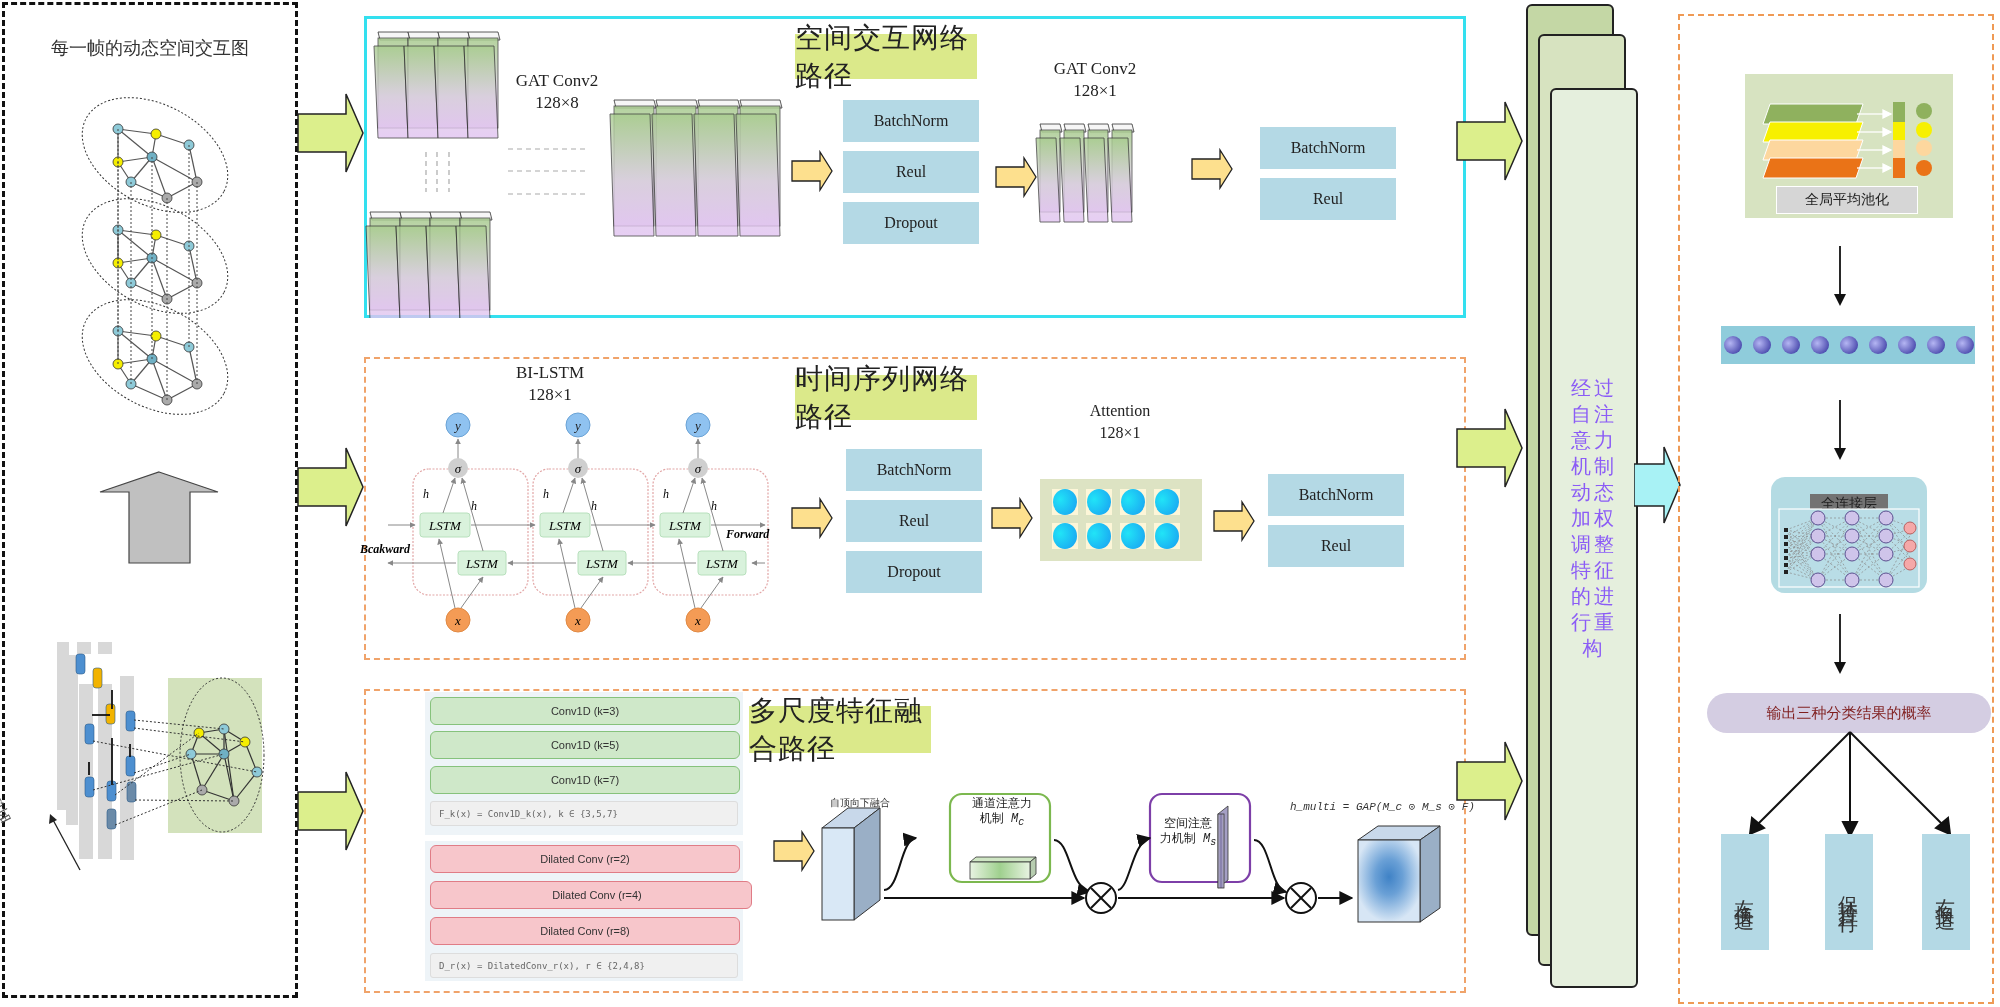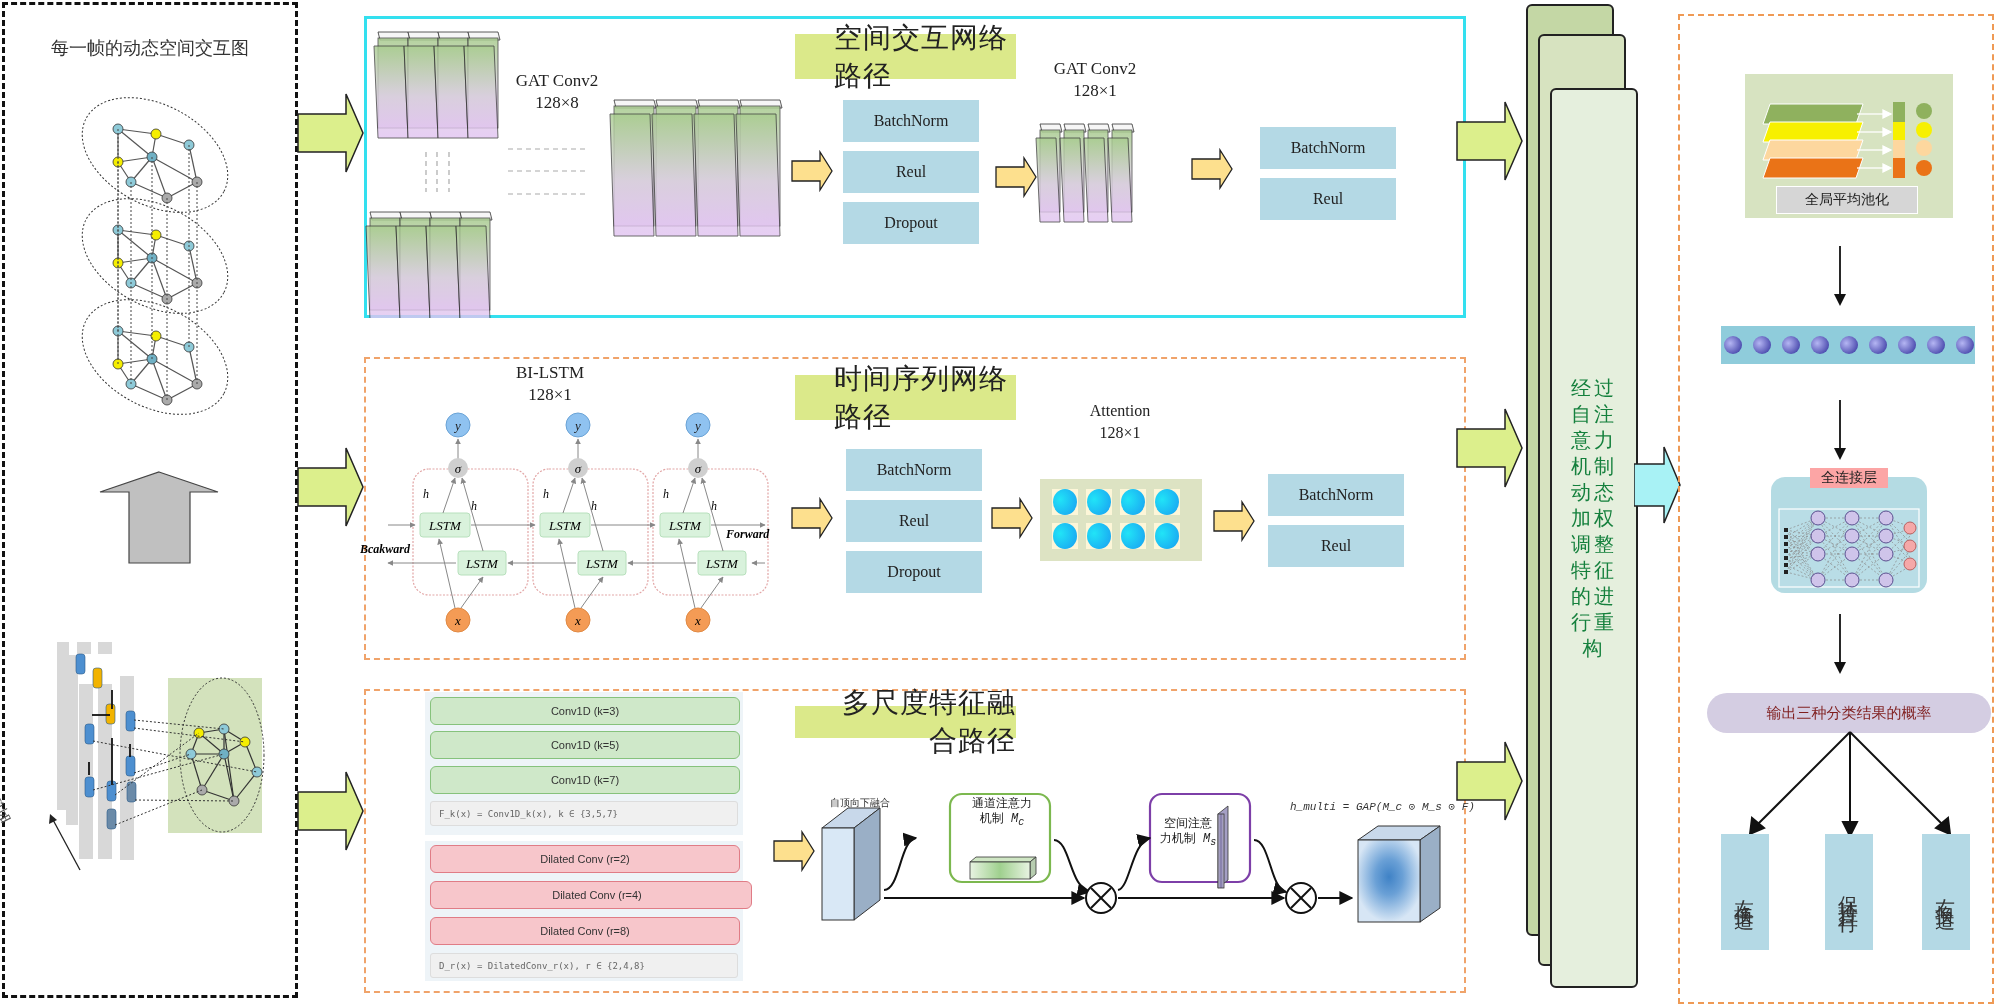--- a/index.html
+++ b/index.html
@@ -7,21 +7,21 @@
   .abs{position:absolute;}
   .serif{font-family:Liberation Mono, monospace;}
   .sans{font-family:"DejaVu Sans","Liberation Sans",sans-serif;}
   .mono{font-family:"DejaVu Sans Mono","Liberation Mono",monospace;}
   
   #left-panel{left:2px;top:2px;width:290px;height:990px;border:3px dashed #111;border-style:dashed;}
   #path-spatial{left:364px;top:16px;width:1102px;height:302px;border:3px solid #33e0ef;box-sizing:border-box;}
   #path-temporal{left:364px;top:357px;width:1102px;height:303px;border:2px dashed #f0a36a;box-sizing:border-box;}
   #path-multi{left:364px;top:689px;width:1102px;height:304px;border:2px dashed #f0a36a;box-sizing:border-box;}
   #right-panel{left:1678px;top:14px;width:316px;height:990px;border:2px dashed #ef9a55;box-sizing:border-box;}
-  .ttl{background:#dbe98a;font-size:28px;color:#222;display:flex;align-items:center;justify-content:center;font-family:"DejaVu Sans",sans-serif;letter-spacing:1px;padding-left:39px;}
+  .ttl{background:#dbe98a;font-size:28px;color:#222;display:flex;align-items:center;justify-content:center;font-family:"DejaVu Sans",sans-serif;letter-spacing:1px;}
   .blk{background:#b4d9e5;display:flex;align-items:center;justify-content:center;font-size:16px;font-family:"Liberation Serif",serif;color:#222;}
   .lbl{font-family:"Liberation Serif",serif;font-size:17px;text-align:center;line-height:22px;}
   .convbar{border-radius:6px;display:flex;align-items:center;justify-content:center;font-family:"Liberation Sans",sans-serif;font-size:11px;color:#333;}
   .green{background:#cfe8c9;border:1.5px solid #86c27c;}
   .red{background:#f7c6cb;border:1.5px solid #e07c86;}
   .formula{background:#f0f0f0;border:1px solid #ddd;border-radius:3px;font-size:9px;color:#666;display:flex;align-items:center;padding-left:8px;box-sizing:border-box;}
   .outbox{background:#b4d9e5;display:flex;align-items:center;justify-content:center;writing-mode:vertical-rl;font-size:20px;letter-spacing:6px;font-family:"DejaVu Serif",serif;color:#333;}
 </style>
 </head>
 <body>
@@ -387,21 +387,21 @@
     <rect x="114" y="44" width="26" height="26" fill="#fdf6d8"></rect>
     <ellipse cx="127" cy="57" rx="12" ry="13" fill="url(#cyanball)"></ellipse>
   </svg>
 <svg class="abs" style="left:1212px;top:500px;" width="44" height="42">
     <polygon points="2,11 30,11 30,2 42,21 30,40 30,31 2,31" fill="#fde08e" stroke="#222" stroke-width="1.3"></polygon>
   </svg>
 <div class="abs blk" style="left:1268px;top:474px;width:136px;height:42px;">BatchNorm</div>
 <div class="abs blk" style="left:1268px;top:525px;width:136px;height:42px;">Reul</div>
 
 <div id="path-multi" class="abs"></div>
-<div class="abs ttl" style="left:795px;top:706px;width:182px;height:32px;text-align:right;">多尺度特征融合路径</div>
+<div class="abs ttl" style="left:749px;top:706px;width:182px;height:47px;">多尺度特征融合路径</div>
 <div class="abs" style="left:425px;top:692px;width:318px;height:143px;background:#eef4f8;"></div>
 <div class="abs convbar green" style="left:430px;top:697px;width:308px;height:26px;">Conv1D (k=3)</div>
 <div class="abs convbar green" style="left:430px;top:731px;width:308px;height:26px;">Conv1D (k=5)</div>
 <div class="abs convbar green" style="left:430px;top:766px;width:308px;height:26px;">Conv1D (k=7)</div>
 <div class="abs formula mono" style="left:430px;top:801px;width:308px;height:25px;">F_k(x) = Conv1D_k(x),  k ∈ {3,5,7}</div>
 <div class="abs" style="left:425px;top:841px;width:318px;height:140px;background:#eef4f8;"></div>
 <div class="abs convbar red" style="left:430px;top:845px;width:308px;height:26px;border-radius:6px;">Dilated Conv (r=2)</div>
 <div class="abs convbar red" style="left:430px;top:881px;width:308px;height:26px;padding-left:12px;">Dilated Conv (r=4)</div>
 <div class="abs convbar red" style="left:430px;top:917px;width:308px;height:26px;">Dilated Conv (r=8)</div>
 <div class="abs formula mono" style="left:430px;top:953px;width:308px;height:25px;">D_r(x) = DilatedConv_r(x),  r ∈ {2,4,8}</div>
@@ -488,21 +488,21 @@
 <svg class="abs" style="left:1455px;top:407px;" width="70" height="82">
     <polygon points="2,22 50,22 50,2 67,41 50,80 50,60 2,60" fill="#dcef8c" stroke="#222" stroke-width="1.5"></polygon>
   </svg>
 <svg class="abs" style="left:1455px;top:740px;" width="70" height="82">
     <polygon points="2,22 50,22 50,2 67,41 50,80 50,60 2,60" fill="#dcef8c" stroke="#222" stroke-width="1.5"></polygon>
   </svg>
 
 <div class="abs" style="left:1526px;top:4px;width:84px;height:928px;background:#c4d7a5;border:2px solid #222;border-radius:6px;"></div>
 <div class="abs" style="left:1538px;top:34px;width:84px;height:928px;background:#d7e3c0;border:2px solid #222;border-radius:6px;"></div>
 <div class="abs" style="left:1550px;top:88px;width:84px;height:896px;background:#e5efdd;border:2px solid #222;border-radius:6px;display:flex;align-items:center;justify-content:center;">
-  <div id="fusion-text" class="sans" style="font-size:20px;line-height:26px;color:#15803d;text-align:center;letter-spacing:3px;margin-top:-40px;">
+  <div id="fusion-text" class="sans" style="font-size:20px;line-height:26px;color:#8b5cf6;text-align:center;letter-spacing:3px;margin-top:-40px;">
       <div>经过</div>
       <div>自注</div>
       <div>意力</div>
       <div>机制</div>
       <div>动态</div>
       <div>加权</div>
       <div>调整</div>
       <div>特征</div>
       <div>的进</div>
       <div>行重</div>
@@ -562,21 +562,21 @@
     <circle cx="186" cy="19" r="9" fill="url(#pball)"></circle>
     <circle cx="215" cy="19" r="9" fill="url(#pball)"></circle>
     <circle cx="244" cy="19" r="9" fill="url(#pball)"></circle>
   </svg>
 <svg class="abs" style="left:1830px;top:398px;" width="20" height="64">
     <line x1="10" y1="2" x2="10" y2="52" stroke="#111" stroke-width="1.8"></line>
     <polygon points="4,50 16,50 10,62" fill="#111"></polygon>
   </svg>
 
 <div class="abs" style="left:1771px;top:477px;width:156px;height:116px;background:#b4dbe3;border-radius:14px;"></div>
-<div class="abs sans" style="left:1810px;top:468px;width:78px;height:20px;background:#fca5a5;display:flex;align-items:center;justify-content:center;font-size:14px;color:#222;">全连接层</div>
+<div class="abs sans" style="left:1810px;top:494px;width:78px;height:20px;background:#737373;display:flex;align-items:center;justify-content:center;font-size:14px;color:#222;">全连接层</div>
 <svg class="abs" style="left:1778px;top:508px;" width="142" height="80" id="fc-svg">
   <rect x="1" y="1" width="140" height="78" fill="#b9dde6" stroke="#fff" stroke-width="1.2"></rect>
 <line x1="8" y1="22" x2="40" y2="10" stroke="#8a8a8a" stroke-dasharray="2,2" stroke-width="0.7"></line>
     <line x1="8" y1="22" x2="40" y2="28" stroke="#8a8a8a" stroke-dasharray="2,2" stroke-width="0.7"></line>
     <line x1="8" y1="22" x2="40" y2="46" stroke="#8a8a8a" stroke-dasharray="2,2" stroke-width="0.7"></line>
     <line x1="8" y1="22" x2="40" y2="72" stroke="#8a8a8a" stroke-dasharray="2,2" stroke-width="0.7"></line>
     <line x1="8" y1="29" x2="40" y2="10" stroke="#8a8a8a" stroke-dasharray="2,2" stroke-width="0.7"></line>
     <line x1="8" y1="29" x2="40" y2="28" stroke="#8a8a8a" stroke-dasharray="2,2" stroke-width="0.7"></line>
     <line x1="8" y1="29" x2="40" y2="46" stroke="#8a8a8a" stroke-dasharray="2,2" stroke-width="0.7"></line>
     <line x1="8" y1="29" x2="40" y2="72" stroke="#8a8a8a" stroke-dasharray="2,2" stroke-width="0.7"></line>

